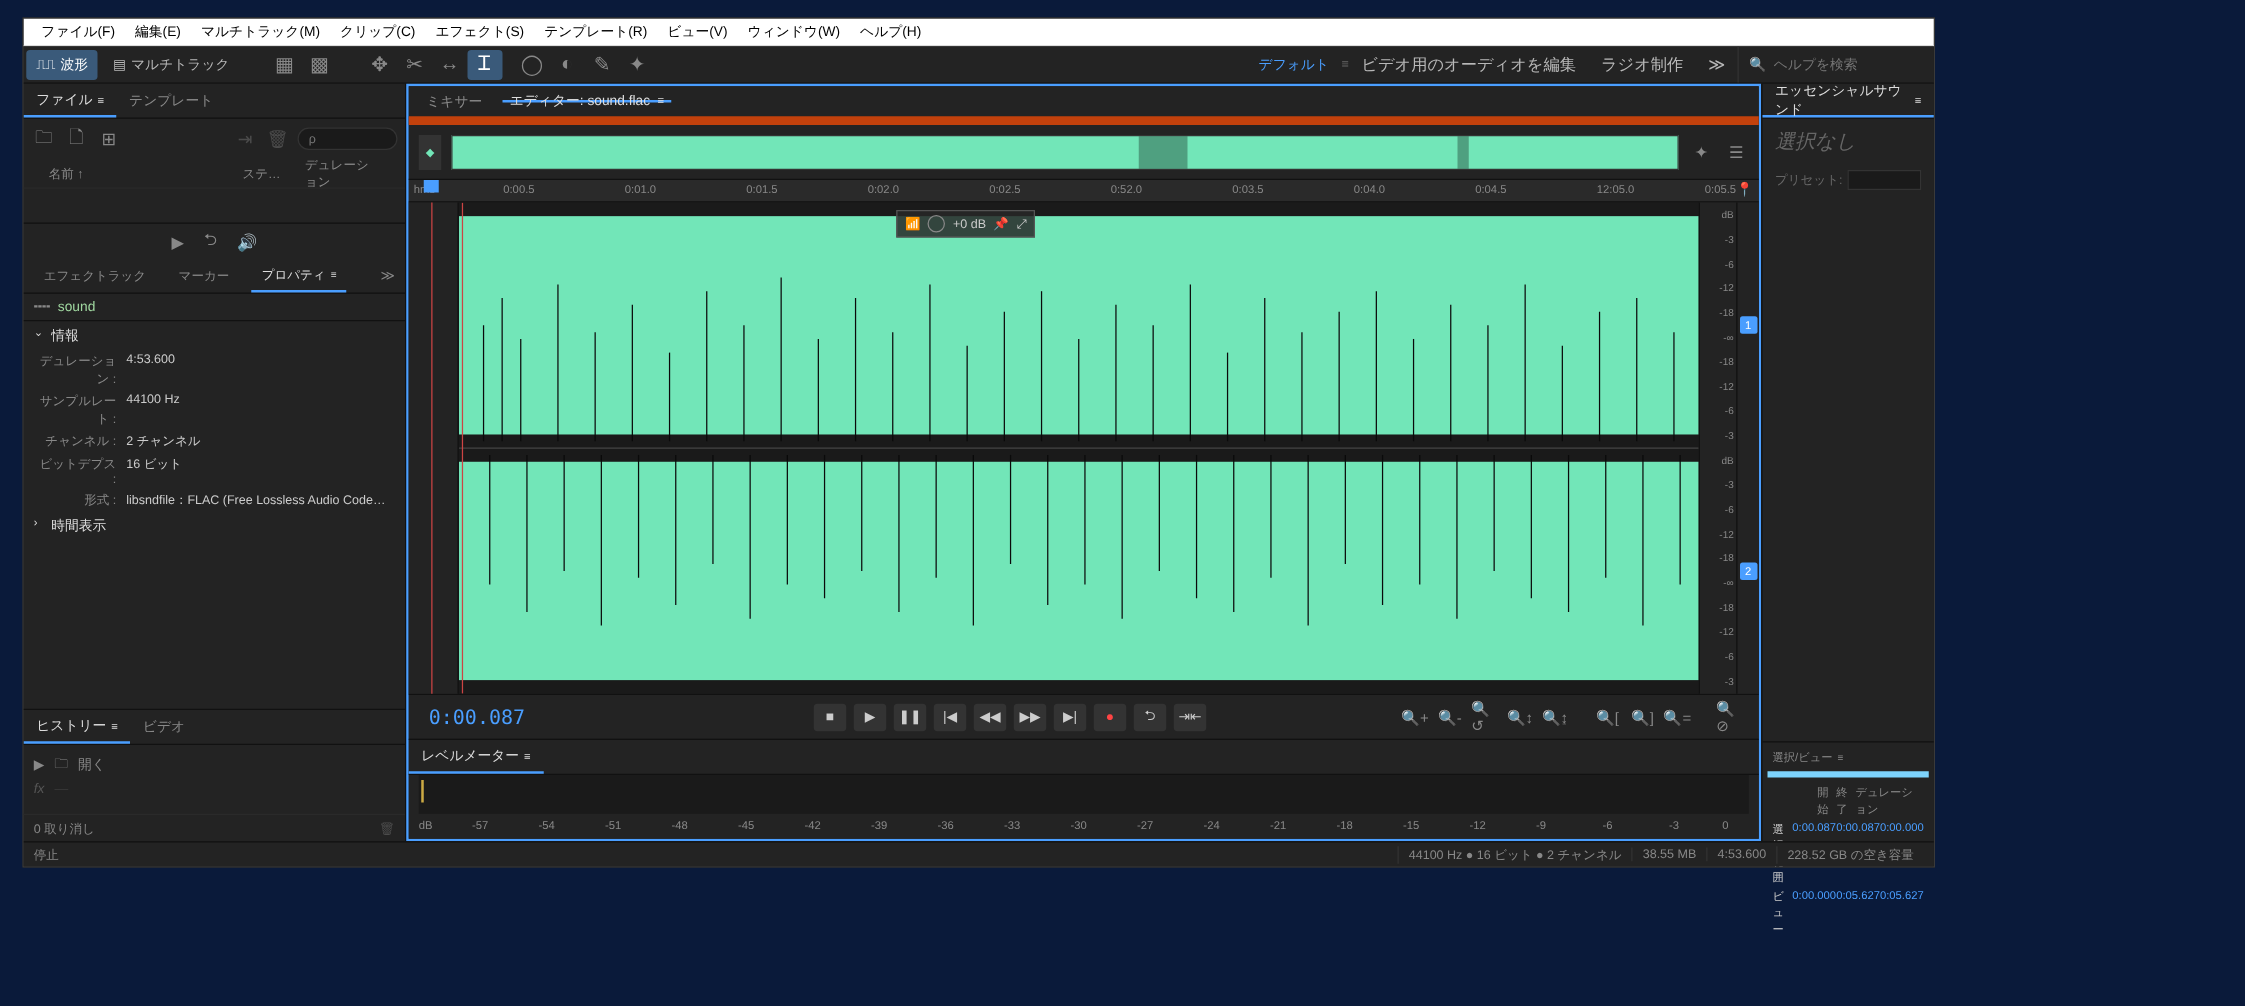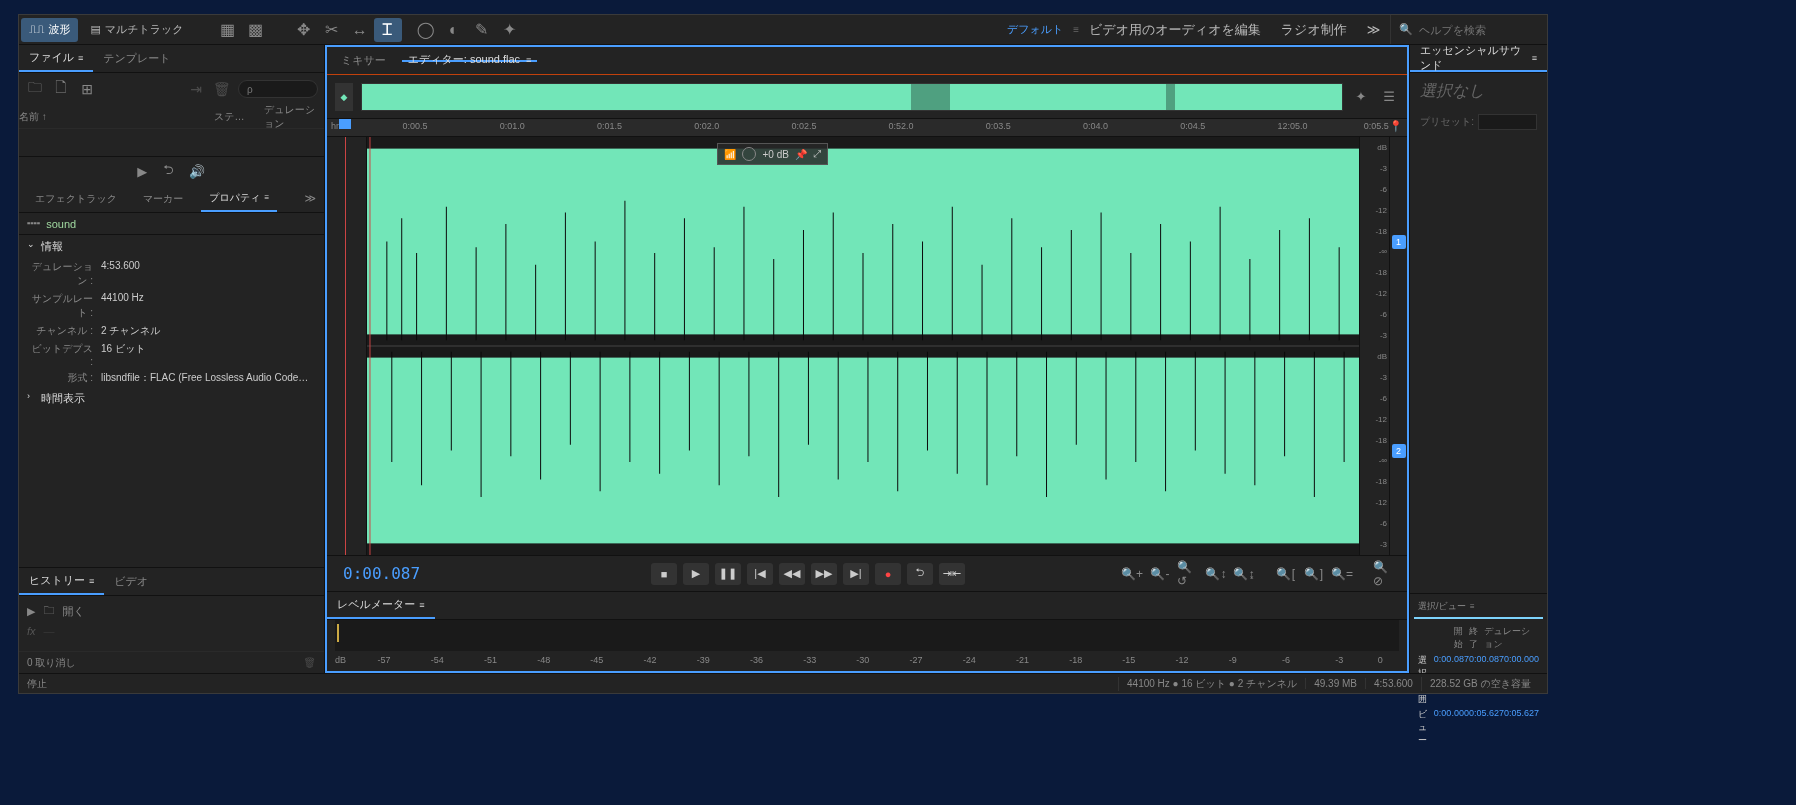--- a/index.html
+++ b/index.html
@@ -23,21 +23,21 @@
 .toolbar1 .search input { background: transparent; border: none; color: #b8b8b8; font-size: 11px; outline: none; width: 120px; }
 .body { flex: 1; display: flex; min-height: 0; }
 .leftcol { width: 306px; display: flex; flex-direction: column; background: #232323; border-right: 1px solid #111; }
 .panel-tabs { height: 28px; display: flex; align-items: center; border-bottom: 1px solid #111; }
 .panel-tab { font-size: 11px; color: #888; padding: 0 10px; cursor: pointer; height: 100%; display: flex; align-items: center; }
 .panel-tab.active { color: #ddd; border-bottom: 2px solid #4a9eff; }
 .panel-tab .menu-icon { margin-left: 4px; font-size: 9px; }
 .filerow { height: 32px; display: flex; align-items: center; padding: 0 6px; gap: 6px; }
 .filerow .icn { width: 20px; height: 20px; display: flex; align-items: center; justify-content: center; color: #888; cursor: pointer; font-size: 14px; }
 .filerow input { background: #1a1a1a; border: 1px solid #333; border-radius: 10px; height: 18px; padding: 0 8px; font-size: 10px; color: #b8b8b8; width: 80px; outline: none; }
-.filehdr { height: 24px; display: flex; align-items: center; padding: 0 0; font-size: 10px; color: #888; border-bottom: 1px solid #2a2a2a; }
+.filehdr { height: 24px; display: flex; align-items: center; padding: 0 20px; font-size: 10px; color: #888; border-bottom: 1px solid #2a2a2a; }
 .filehdr .col1 { flex: 1; }
 .filehdr .col2 { width: 50px; }
 .filehdr .col3 { width: 60px; }
 .filelist { height: 28px; border-bottom: 1px solid #111; }
 .filectrls { height: 28px; display: flex; align-items: center; justify-content: center; gap: 16px; color: #888; font-size: 13px; }
 .midtabs { height: 28px; display: flex; align-items: center; border-bottom: 1px solid #111; gap: 10px; padding: 0 8px; }
 .midtabs .mt { font-size: 10px; color: #888; padding: 0 8px; cursor: pointer; height: 100%; display: flex; align-items: center; }
 .midtabs .mt.active { color: #ddd; border-bottom: 2px solid #4a9eff; }
 .midtabs .mt .menu-icon { margin-left: 4px; font-size: 8px; }
 .midtabs .spacer { flex: 1; }
@@ -50,21 +50,21 @@
 .props .row .k::after { content: " :"; }
 .props .row .v { flex: 1; color: #ccc; font-size: 10px; overflow: hidden; text-overflow: ellipsis; white-space: nowrap; }
 .soundrow { height: 22px; display: flex; align-items: center; padding: 0 8px; font-size: 11px; color: #a0d8a0; border-bottom: 1px solid #111; gap: 6px; }
 .soundrow .wav-icon { color: #888; font-size: 11px; }
 .histpanel { height: 106px; display: flex; flex-direction: column; border-top: 1px solid #111; }
 .histbody { flex: 1; padding: 4px 8px; font-size: 11px; color: #888; }
 .histbody .hrow { display: flex; align-items: center; gap: 8px; padding: 2px 0; }
 .histbody .hrow.dim { color: #555; }
 .undorow { height: 22px; display: flex; align-items: center; justify-content: space-between; padding: 0 8px; font-size: 10px; color: #888; border-top: 1px solid #2a2a2a; }
 .centercol { flex: 1; display: flex; flex-direction: column; min-width: 0; border: 2px solid #4a9eff; }
-.edtabs { height: 28px; display: flex; align-items: center; background: #232323; border-bottom: 1px solid #c2410c; padding: 12px 8px; gap: 10px; }
+.edtabs { height: 28px; display: flex; align-items: center; background: #232323; border-bottom: 7px solid #c2410c; padding: 12px 8px; gap: 10px; }
 .edtabs .et { font-size: 11px; color: #888; padding: 0 6px; cursor: pointer; height: 100%; display: flex; align-items: center; }
 .edtabs .et.active { color: #ddd; border-bottom: 2px solid #4a9eff; }
 .overview { height: 44px; display: flex; align-items: center; background: #232323; padding: 0 8px; gap: 8px; border-bottom: 1px solid #111; }
 .overview .track { flex: 1; height: 28px; background: #72e6b8; position: relative; border: 1px solid #333; }
 .overview .track .dark { position: absolute; top: 0; bottom: 0; background: rgba(0,0,0,0.3); }
 .overview .ovicon { width: 20px; color: #888; cursor: pointer; font-size: 13px; text-align: center; }
 .timeruler { height: 18px; background: #2a2a2a; display: flex; font-size: 9px; color: #888; position: relative; border-bottom: 1px solid #111; }
 .timeruler .tick { position: absolute; top: 2px; }
 .timeruler .hms { position: absolute; left: 4px; top: 2px; }
 .timeruler .playhead { position: absolute; top: 0; width: 12px; height: 10px; background: #4a9eff; left: 12px; }
@@ -93,35 +93,46 @@
 .levelmeter .bar { position: absolute; left: 2px; top: 4px; width: 2px; height: 18px; background: #ccaa44; }
 .levelscale { height: 16px; display: flex; font-size: 9px; color: #888; position: relative; margin: 0 8px; }
 .levelscale .lt { position: absolute; top: 0; }
 .rightcol { width: 138px; background: #232323; border-left: 1px solid #111; display: flex; flex-direction: column; }
 .rightcol .sel { padding: 8px 10px; font-size: 16px; color: #666; font-style: italic; }
 .rightcol .preset { display: flex; align-items: center; padding: 4px 10px; font-size: 10px; color: #666; gap: 4px; }
 .rightcol .preset .box { flex: 1; height: 16px; background: #1a1a1a; border: 1px solid #333; }
 .rightcol .spacer { flex: 1; }
 .selview { height: 80px; border-top: 1px solid #111; padding: 4px; font-size: 10px; color: #888; }
 .selview .hdr2 { display: flex; justify-content: space-between; padding: 2px 4px; font-size: 9px; color: #888; }
-.selview .hdr2.top { border-bottom: 2px solid #7dd3fc; margin-bottom: 4px; padding-bottom: 4px; text-align: center;}
+.selview .hdr2.top { border-bottom: 5px solid #7dd3fc; margin-bottom: 4px; padding-bottom: 4px; text-align: center;}
 .selview .hdr2.top .lbl { display:flex; align-items:center; gap:4px;}
 .selview .row2 { display: flex; padding: 1px 4px; font-size: 9px; }
 .selview .row2 .lbl { color: #ccc; width: 42px; }
 .selview .row2 .val { color: #4a9eff; flex: 1; text-align: right; }
 .statusbar { height: 20px; background: #232323; border-top: 1px solid #111; display: flex; align-items: center; font-size: 10px; color: #888; padding: 0 8px; }
 .statusbar .spacer { flex: 1; }
 .statusbar .sitem { padding: 0 8px; border-left: 1px solid #333; }
 </style>
 </head>
 <body>
 
 <div class="window">
 
 
+  <div class="menubar">
+    <div class="mitem">ファイル(F)</div>
+    <div class="mitem">編集(E)</div>
+    <div class="mitem">マルチトラック(M)</div>
+    <div class="mitem">クリップ(C)</div>
+    <div class="mitem">エフェクト(S)</div>
+    <div class="mitem">テンプレート(R)</div>
+    <div class="mitem">ビュー(V)</div>
+    <div class="mitem">ウィンドウ(W)</div>
+    <div class="mitem">ヘルプ(H)</div>
+  </div>
 
   <div class="toolbar1">
     <div class="tbtn active">
       <span style="margin-right:4px;">⎍⎍</span>
       <span>波形</span>
     </div>
     <div class="tbtn">
       <span style="margin-right:4px;">▤</span>
       <span>マルチトラック</span>
     </div>
@@ -526,17 +537,17 @@
           <span class="val">0:05.627</span>
         </div>
       </div>
     </div>
   </div>
 
   <div class="statusbar">
     <span>停止</span>
     <div class="spacer"></div>
     <span class="sitem"><span>44100 Hz</span> ● <span>16 ビット</span> ● <span>2 チャンネル</span></span>
-    <span class="sitem">49.39 MB</span>
+    <span class="sitem">38.55 MB</span>
     <span class="sitem">4:53.600</span>
     <span class="sitem">228.52 GB の空き容量</span>
   </div>
 </div>
 
 </body></html>

